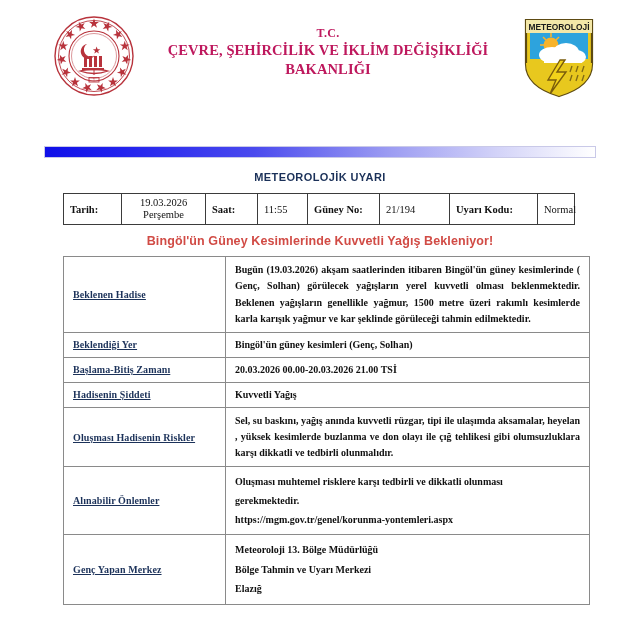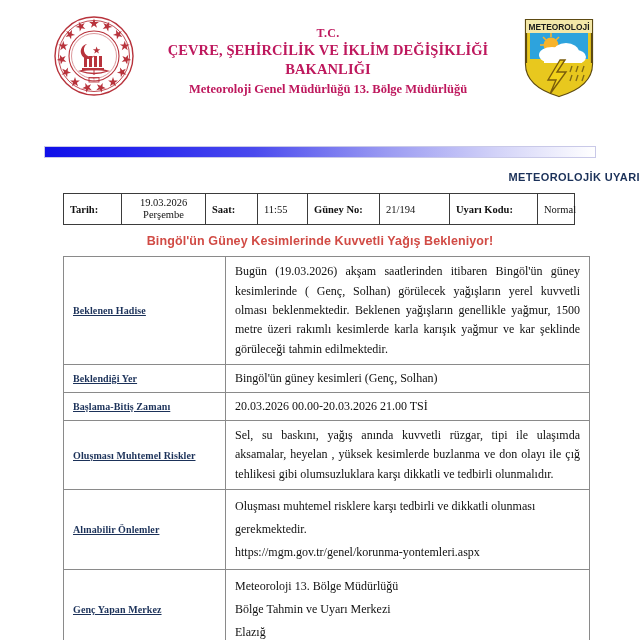--- a/index.html
+++ b/index.html
@@ -88,21 +88,21 @@
   .blue-bar {
     height: 12px;
     width: 100%;
     background: linear-gradient(to right, #1010e8 0%, #2222ee 14%, #4a4aee 38%, #9a9af2 62%, #d2d2f8 82%, #ffffff 100%);
     border: 1px solid #c9c9e8;
     box-sizing: border-box;
   }
 
   
   .doc-title {
-    text-align: right;
+    text-align: center;
     font-family: "Liberation Sans", sans-serif;
     font-size: 11px;
     font-weight: bold;
     color: #1b3159;
     letter-spacing: .4px;
     margin-top: 13px;
   }
 
   
   .info-table-wrap {
@@ -167,22 +167,22 @@
     color: #1b3159;
     font-family: "Liberation Serif", serif;
     font-weight: bold;
     font-size: 10px;
     letter-spacing: .1px;
     text-decoration: underline;
   }
   table.main td.body {
     color: #101010;
     font-family: "Liberation Serif", serif;
-    font-weight: normal;
-    font-size: 12px;
+    font-weight: bold;
+    font-size: 10px;
     text-align: justify;
     text-align-last: left;
     line-height: 1.62;
   }
   table.main td.body.plain {
     text-align: left;
     line-height: 1.9;
   }
   table.main td.body.onecenter {
     text-align: center;
@@ -242,21 +242,20 @@
         <path d="M42 55.5 L42 61" stroke="#b8333c" stroke-width="1"></path>
         <rect x="37" y="63.5" width="10" height="4.5" fill="none" stroke="#b8333c" stroke-width="0.9"></rect>
         <text x="42" y="67.2" font-family="Liberation Sans, sans-serif" font-size="3.4" fill="#b8333c" text-anchor="middle">1</text>
       </svg>
     </div>
 
     <div class="header-text">
       <div class="tc">T.C.</div>
       <div class="ministry">ÇEVRE, ŞEHİRCİLİK VE İKLİM DEĞİŞİKLİĞİ</div>
       <div class="bakanlik">BAKANLIĞI</div>
-      <div class="dept">Meteoroloji Genel Müdürlüğü 13. Bölge Müdürlüğü</div>
     </div>
 
     <div class="met-logo">
       <svg viewBox="0 0 78 86" width="78" height="86" aria-hidden="true">
         <defs>
           <clipPath id="shieldClip">
             <path d="M6 6 H72 V50 Q72 72 39 82 Q6 72 6 50 Z"></path>
           </clipPath>
         </defs>
         <path d="M6 6 H72 V50 Q72 72 39 82 Q6 72 6 50 Z" fill="#e8c81e" stroke="#5d4a12" stroke-width="2.2"></path>
@@ -336,21 +335,25 @@
         </tr>
         <tr>
           <td class="key">Beklendiği Yer</td>
           <td class="body single">Bingöl'ün güney kesimleri  (Genç, Solhan)</td>
         </tr>
         <tr>
           <td class="key">Başlama-Bitiş Zamanı</td>
           <td class="body single">20.03.2026 00.00-20.03.2026 21.00 TSİ</td>
         </tr>
         <tr>
-          <td class="key">Oluşması Muhtemel Riskler</td>
+          <td class="key">Hadisenin Şiddeti</td>
+          <td class="body single">Kuvvetli Yağış</td>
+        </tr>
+        <tr>
+          <td class="key">Oluşması Hadisenin Riskler</td>
           <td class="body">Sel, su baskını, yağış anında kuvvetli rüzgar, tipi ile ulaşımda aksamalar, heyelan , yüksek kesimlerde buzlanma ve don olayı ile çığ tehlikesi gibi  olumsuzluklara  karşı  dikkatli ve tedbirli olunmalıdır.</td>
         </tr>
         <tr>
           <td class="key">Alınabilir Önlemler</td>
           <td class="body plain">
             <div>Oluşması muhtemel risklere karşı tedbirli ve dikkatli olunması</div>
             <div>gerekmektedir.</div>
             <div class="url-line">https://mgm.gov.tr/genel/korunma-yontemleri.aspx</div>
           </td>
         </tr>

